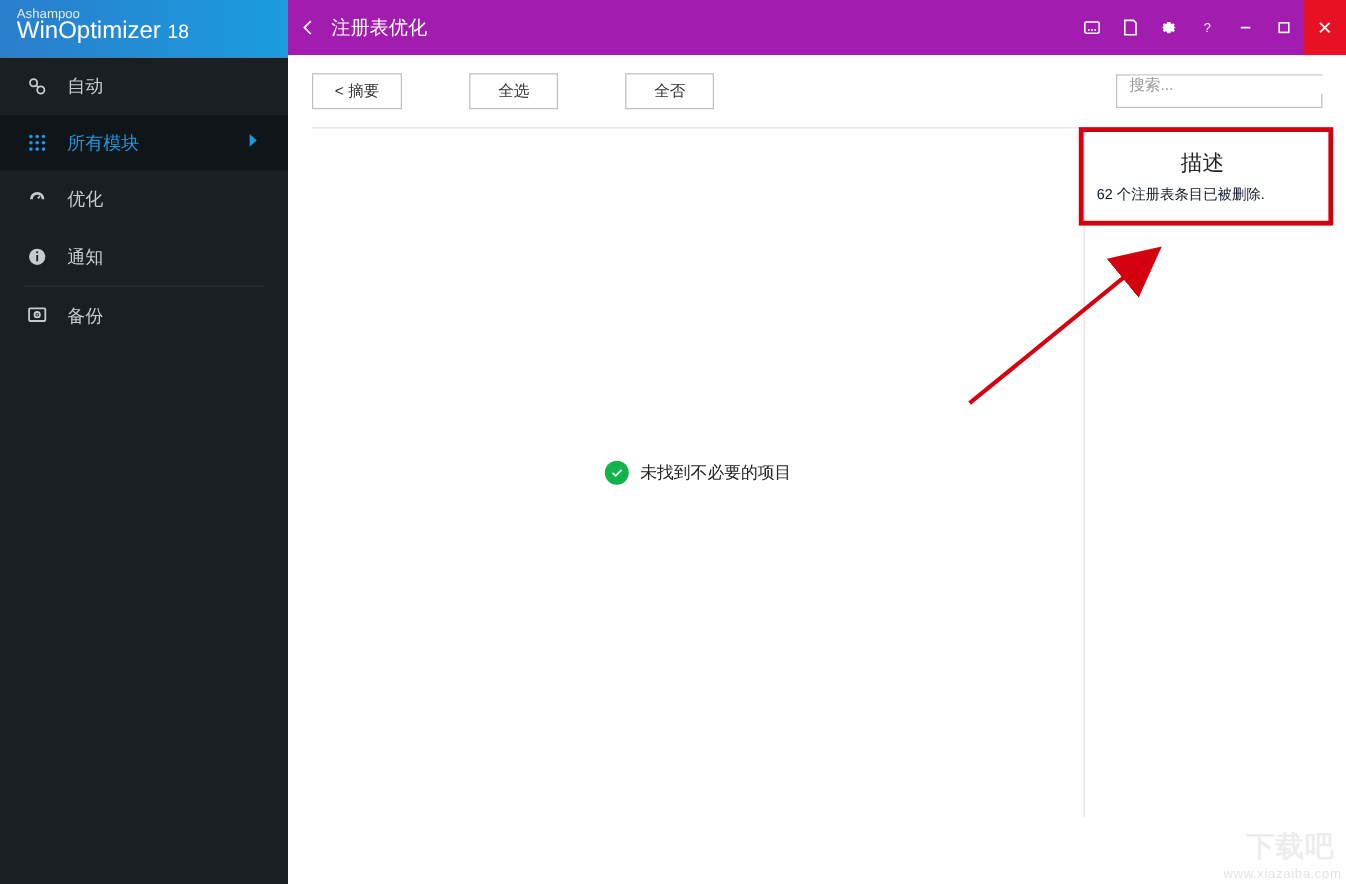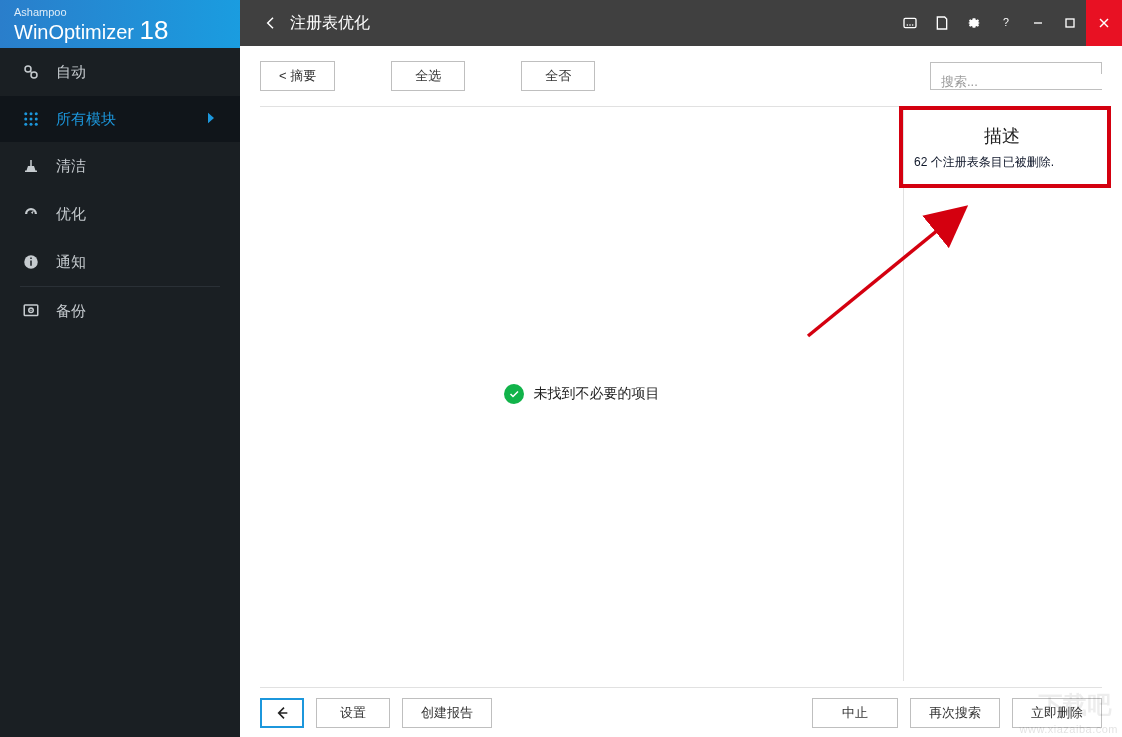--- a/index.html
+++ b/index.html
@@ -1,48 +1,48 @@
 <!DOCTYPE html>
 <html><head>
 <meta charset="utf-8">
 <style>
   * { margin: 0; padding: 0; box-sizing: border-box; font-family: "Microsoft YaHei", "Segoe UI", Arial, sans-serif; }
   html, body { width: 1122px; height: 737px; overflow: hidden; background: #fff; }
 
   
-  .titlebar { position: absolute; top: 0; left: 240px; right: 0; height: 46px; background: #404040; display: flex; align-items: center; padding-left: 16px; color: #fff; }
+  .titlebar { position: absolute; top: 0; left: 240px; right: 0; height: 46px; background: #a21caf; display: flex; align-items: center; padding-left: 2px; color: #fff; }
   .titlebar .back-btn { width: 30px; height: 30px; display: flex; align-items: center; justify-content: center; cursor: pointer; color: #fff; }
   .titlebar .title { font-size: 16px; margin-left: 4px; font-weight: 400; }
   .titlebar .right-icons { margin-left: auto; display: flex; height: 100%; }
   .titlebar .ticon { width: 32px; height: 46px; display: flex; align-items: center; justify-content: center; color: #fff; cursor: pointer; }
   .titlebar .ticon.close { background: #e81123; width: 36px; }
   .titlebar svg { width: 16px; height: 16px; }
 
   
   .brand { position: absolute; top: 0; left: 0; width: 244px; height: 48px; background: linear-gradient(90deg, #2a7ecb 0%, #1a9de0 100%); color: #fff; padding: 6px 14px 0 14px; }
   .brand .sub { font-size: 11px; color: rgba(255,255,255,0.85); }
   .brand .main { font-size: 20px; font-weight: 400; margin-top: -3px; }
-  .brand .main .ver { font-weight: 300; font-size: 26px; }
+  .brand .main .ver { font-weight: 300; font-size: 16px; }
 
   
   .sidebar { position: absolute; top: 48px; left: 0; width: 240px; bottom: 0; background: #1a1f23; }
   .nav-item { height: 48px; display: flex; align-items: center; padding: 0 20px; cursor: pointer; color: #c6cbcf; font-size: 15px; }
   .nav-item.group { height: 46px; color: #1c97dc; background: #10151a; text-align: right; }
   .nav-item .nicon { width: 22px; height: 22px; margin-right: 14px; display: flex; align-items: center; justify-content: center; }
   .nav-item .chev { margin-left: auto; }
   .nav-sub { border-top: 1px solid #2a3036; margin: 0 20px; }
   .nav-item svg { width: 18px; height: 18px; }
 
   
   .content { position: absolute; top: 46px; left: 240px; right: 0; bottom: 0; background: #fff; }
 
   
   .toolbar { position: absolute; top: 0; left: 0; right: 0; height: 60px; display: flex; align-items: center; padding: 0 20px; gap: 44px; }
   .btn { height: 30px; padding: 0 18px; border: 1px solid #bfbfbf; background: #fff; color: #333; font-size: 13px; display: inline-flex; align-items: center; justify-content: center; cursor: pointer; margin-right: 12px; min-width: 74px; }
-  .search { margin-left: auto; width: 172px; height: 28px; border: 1px solid #bfbfbf; display: flex; align-items: flex-end; padding: 0 6px; color: #888; }
+  .search { margin-left: auto; width: 172px; height: 28px; border: 1px solid #bfbfbf; display: flex; align-items: flex-start; padding: 0 6px; color: #888; }
   .search input { flex: 1; border: none; outline: none; font-size: 13px; color: #333; margin-left: 4px; }
   .search input::placeholder { color: #999; }
   .search svg { width: 13px; height: 13px; color: #888; }
 
   
   .hline { position: absolute; top: 60px; left: 20px; right: 20px; height: 1px; background: #e1e1e1; }
 
   
   .results { position: absolute; top: 61px; left: 20px; right: 218px; bottom: 56px; display: flex; align-items: center; justify-content: center; border-right: 1px solid #e1e1e1; }
   .no-items { display: flex; align-items: center; color: #222; font-size: 14px; }
@@ -154,28 +154,20 @@
         </svg>
       </span>
     <span>所有模块</span>
     <span class="chev"><svg viewBox="0 0 24 24" fill="currentColor" width="8" height="10">
           <path d="M8 5l8 7-8 7z"></path>
         </svg></span>
   </div>
   <div class="nav-item">
     <span class="nicon">
         <svg viewBox="0 0 24 24" fill="currentColor">
-          <path d="M4 18h16v2H4zM11 4h2v12h-2zM6 18l2-6h8l2 6z"></path>
-        </svg>
-      </span>
-    <span>清洁</span>
-  </div>
-  <div class="nav-item">
-    <span class="nicon">
-        <svg viewBox="0 0 24 24" fill="currentColor">
           <path d="M12 4a8 8 0 00-8 8h3a5 5 0 0110 0h3a8 8 0 00-8-8zm0 6l4-3-2 5z"></path>
         </svg>
       </span>
     <span>优化</span>
   </div>
   <div class="nav-item">
     <span class="nicon">
         <svg viewBox="0 0 24 24" fill="currentColor">
           <circle cx="12" cy="12" r="9"></circle>
           <rect x="11" y="10" width="2" height="7" fill="#1a1f23"></rect>
@@ -233,32 +225,18 @@
   <div class="highlight-box"></div>
   <svg class="arrow-overlay" viewBox="0 0 882 691">
     <defs>
         <marker id="ah" markerWidth="12" markerHeight="12" refX="9" refY="6" orient="auto">
           <path d="M0,0 L12,6 L0,12 z" fill="#d4000f"></path>
         </marker>
       </defs>
     <line x1="568" y1="290" x2="720" y2="166" stroke="#d4000f" stroke-width="3.5" marker-end="url(#ah)"></line>
   </svg>
 
-  <div class="bottombar">
-    <button class="btn primary">
-      <svg viewBox="0 0 24 24" width="16" height="16" fill="none" stroke="#222" stroke-width="2.4">
-          <path d="M15 4 L7 12 L15 20 M7 12 H20"></path>
-        </svg>
-    </button>
-    <button class="btn">设置</button>
-    <button class="btn">创建报告</button>
-    <div class="right">
-      <button class="btn">中止</button>
-      <button class="btn">再次搜索</button>
-      <button class="btn">立即删除</button>
-    </div>
-  </div>
 
   <div class="watermark">
     <span class="wm-big">下载吧</span>
     <span>www.xiazaiba.com</span>
   </div>
 </div>
 
 </body></html>

